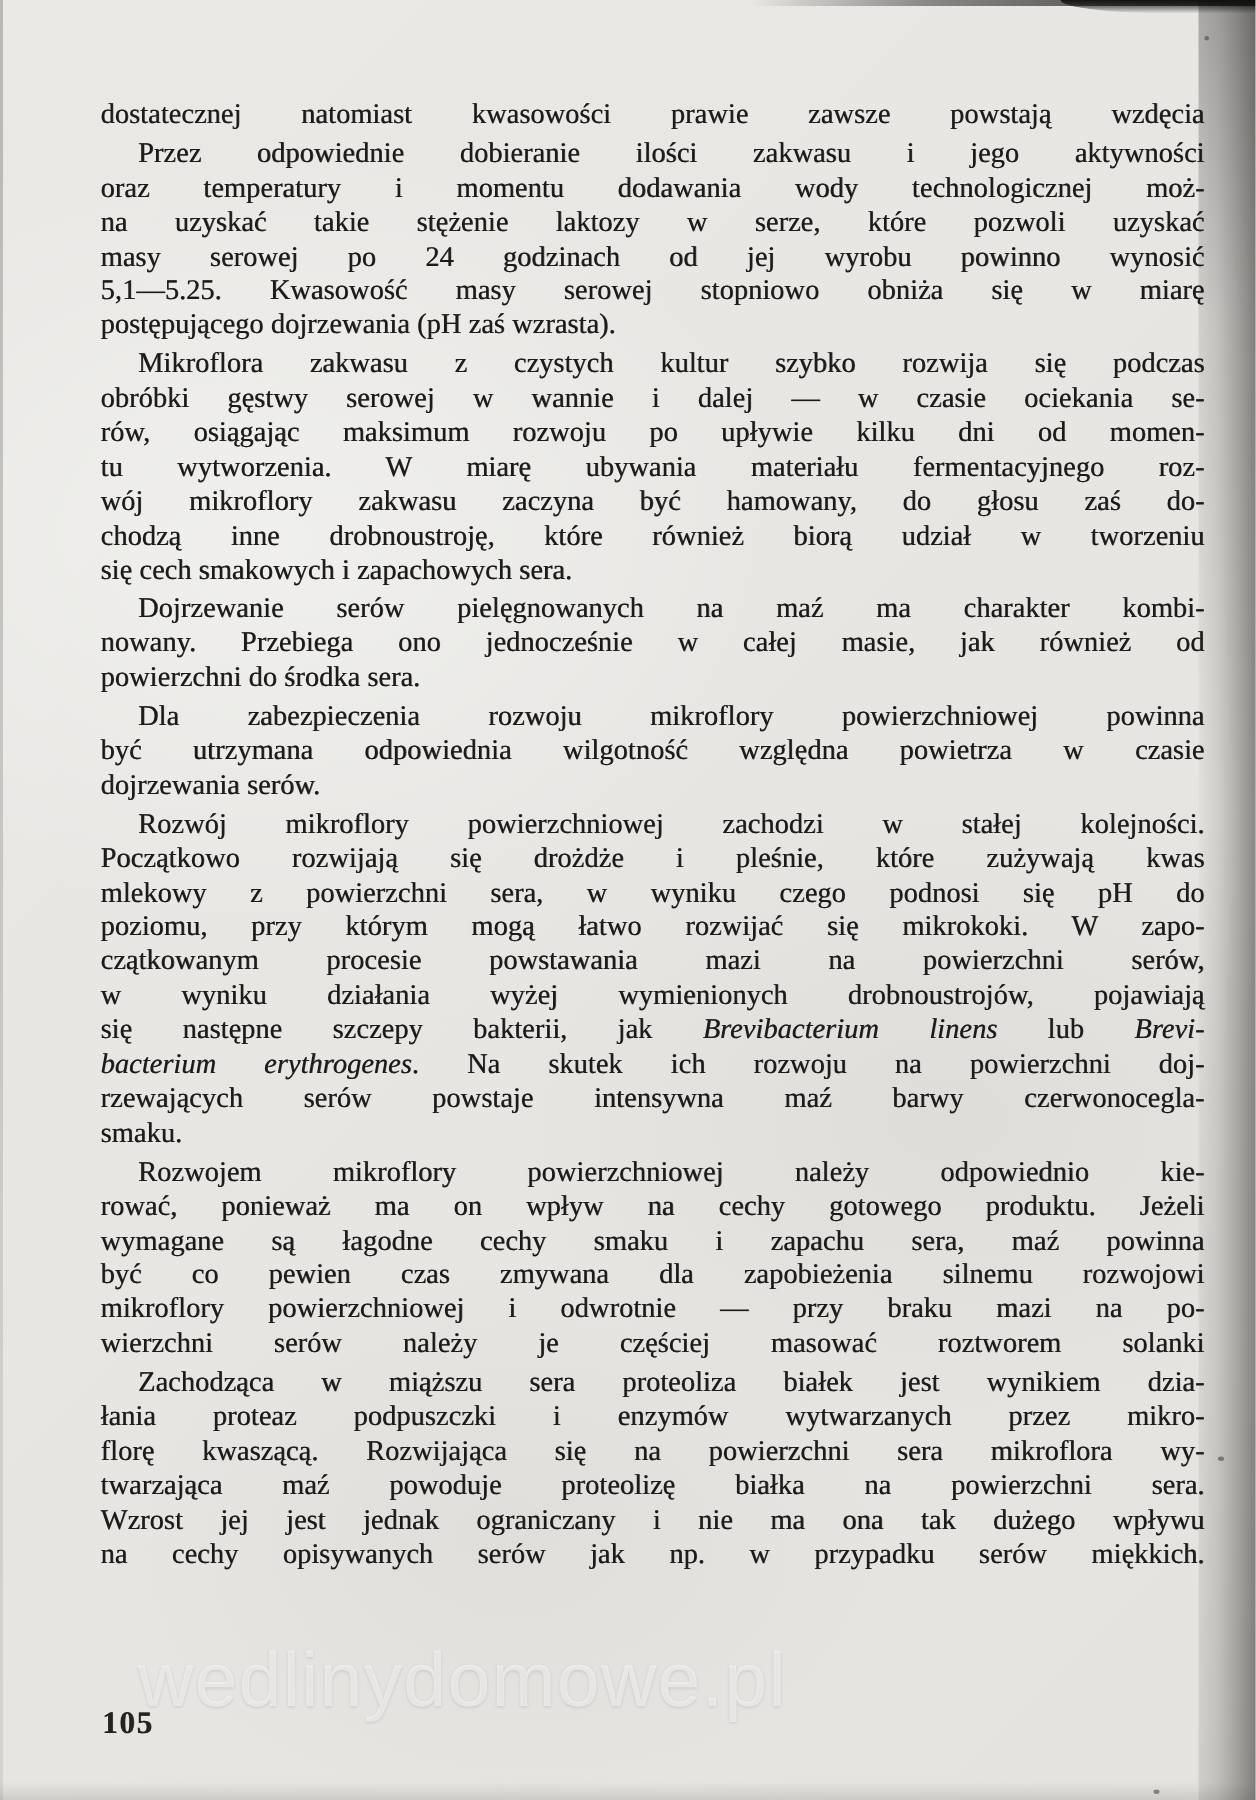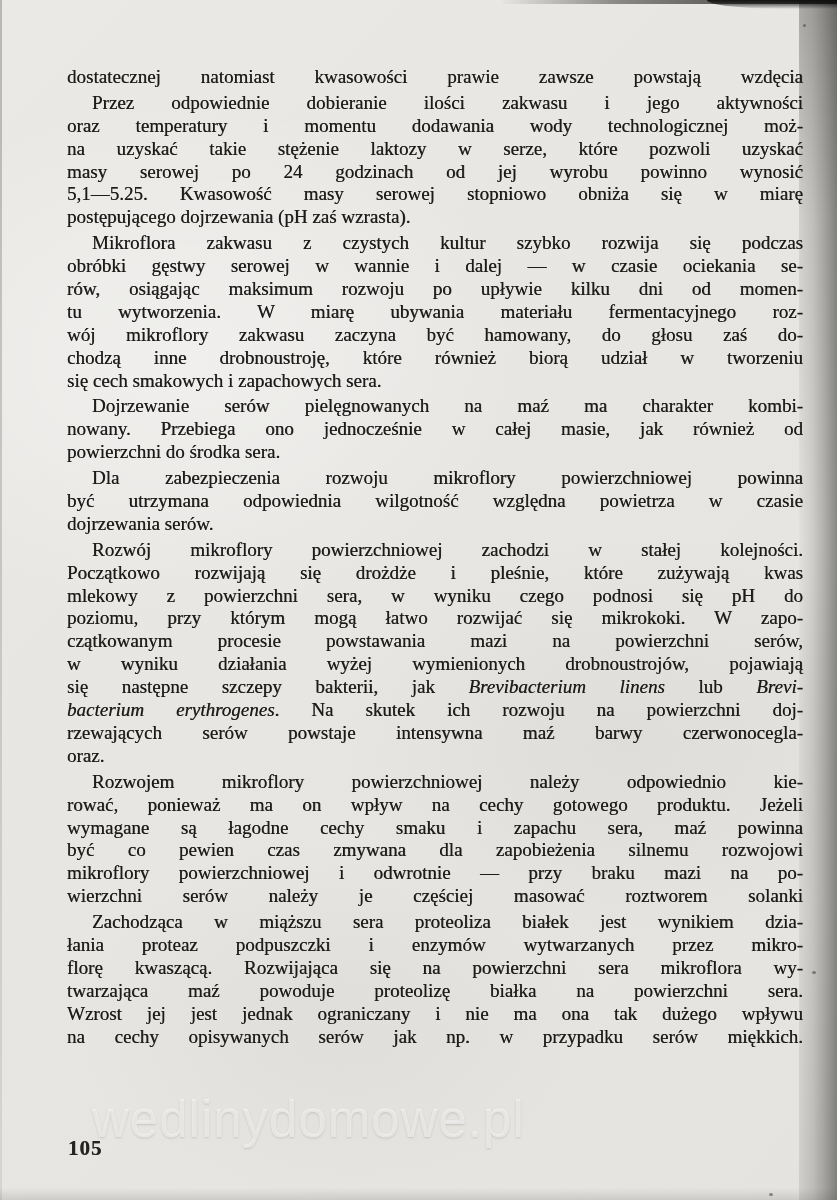--- a/index.html
+++ b/index.html
@@ -147,21 +147,21 @@
       <div class="line par-end"><span>dojrzewania serów.</span></div>
       <div class="line indent"><span>Rozwój mikroflory powierzchniowej zachodzi w stałej kolejności.</span></div>
       <div class="line"><span>Początkowo rozwijają się drożdże i pleśnie, które zużywają kwas</span></div>
       <div class="line"><span>mlekowy z powierzchni sera, w wyniku czego podnosi się pH do</span></div>
       <div class="line"><span>poziomu, przy którym mogą łatwo rozwijać się mikrokoki. W zapo-</span></div>
       <div class="line"><span>czątkowanym procesie powstawania mazi na powierzchni serów,</span></div>
       <div class="line"><span>w wyniku działania wyżej wymienionych drobnoustrojów, pojawiają</span></div>
       <div class="line"><span>się następne szczepy bakterii, jak </span><span class="it">Brevibacterium linens</span><span> lub </span><span class="it">Brevi-</span></div>
       <div class="line"><span class="it">bacterium erythrogenes</span><span>. Na skutek ich rozwoju na powierzchni doj-</span></div>
       <div class="line"><span>rzewających serów powstaje intensywna maź barwy czerwonocegla-</span></div>
-      <div class="line par-end"><span>oraz.</span></div>
+      <div class="line par-end"><span>smaku.</span></div>
       <div class="line indent"><span>Rozwojem mikroflory powierzchniowej należy odpowiednio kie-</span></div>
       <div class="line"><span>rować, ponieważ ma on wpływ na cechy gotowego produktu. Jeżeli</span></div>
       <div class="line"><span>wymagane są łagodne cechy smaku i zapachu sera, maź powinna</span></div>
       <div class="line"><span>być co pewien czas zmywana dla zapobieżenia silnemu rozwojowi</span></div>
       <div class="line"><span>mikroflory powierzchniowej i odwrotnie — przy braku mazi na po-</span></div>
       <div class="line"><span>wierzchni serów należy je częściej masować roztworem solanki</span></div>
       <div class="line indent"><span>Zachodząca w miąższu sera proteoliza białek jest wynikiem dzia-</span></div>
       <div class="line"><span>łania proteaz podpuszczki i enzymów wytwarzanych przez mikro-</span></div>
       <div class="line"><span>florę kwaszącą. Rozwijająca się na powierzchni sera mikroflora wy-</span></div>
       <div class="line"><span>twarzająca maź powoduje proteolizę białka na powierzchni sera.</span></div>

